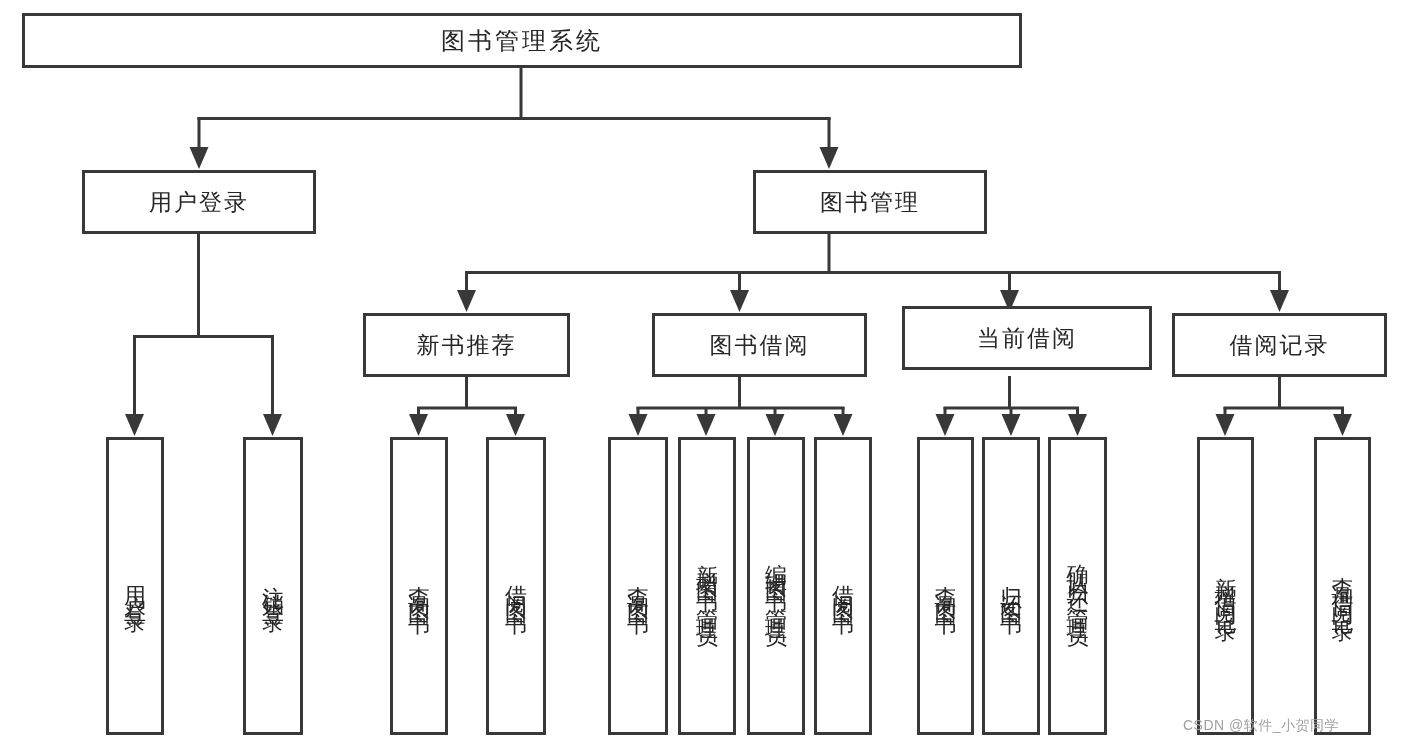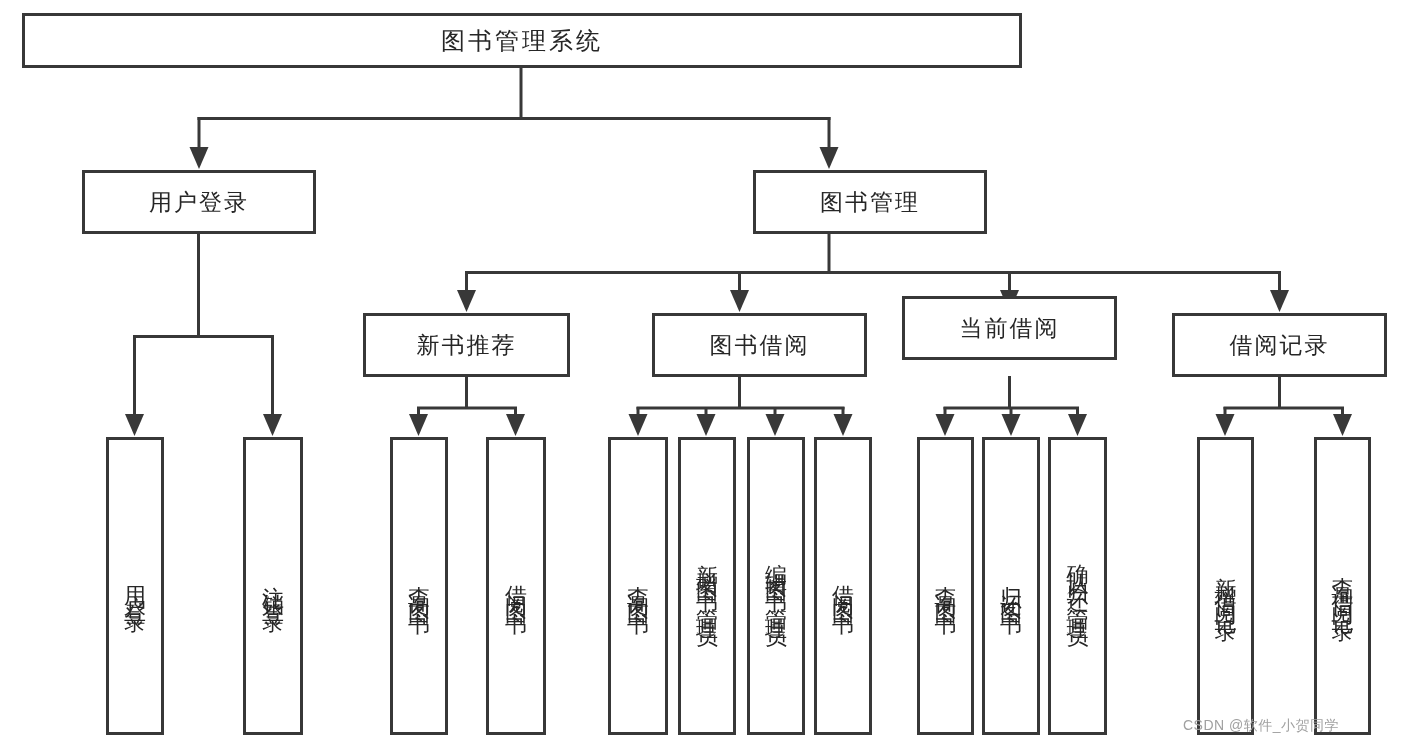--- a/index.html
+++ b/index.html
@@ -153,21 +153,21 @@
   <div class="node hbox" style="left:712px; top:170px; width:234px; height:64px;margin-left:41px;">
     <span>图书管理</span>
   </div>
 
   <div class="node hbox" style="left:363px; top:313px; width:207px; height:64px;">
     <span>新书推荐</span>
   </div>
   <div class="node hbox" style="left:632px; top:313px; width:215px; height:64px;margin-left:20px;">
     <span>图书借阅</span>
   </div>
-  <div class="node hbox" style="left:902px; top:296px; width:215px; height:64px;text-align:center;">
+  <div class="node hbox" style="left:902px; top:306px; width:250px; height:64px;text-align:center;">
     <span>当前借阅</span>
   </div>
   <div class="node hbox" style="left:1172px; top:313px; width:215px; height:64px;">
     <span>借阅记录</span>
   </div>
 
   <div class="node vbox" style="left:106px; width:58px;">
     <span>用户登录</span>
   </div>
   <div class="node vbox" style="left:243px; width:60px;">

